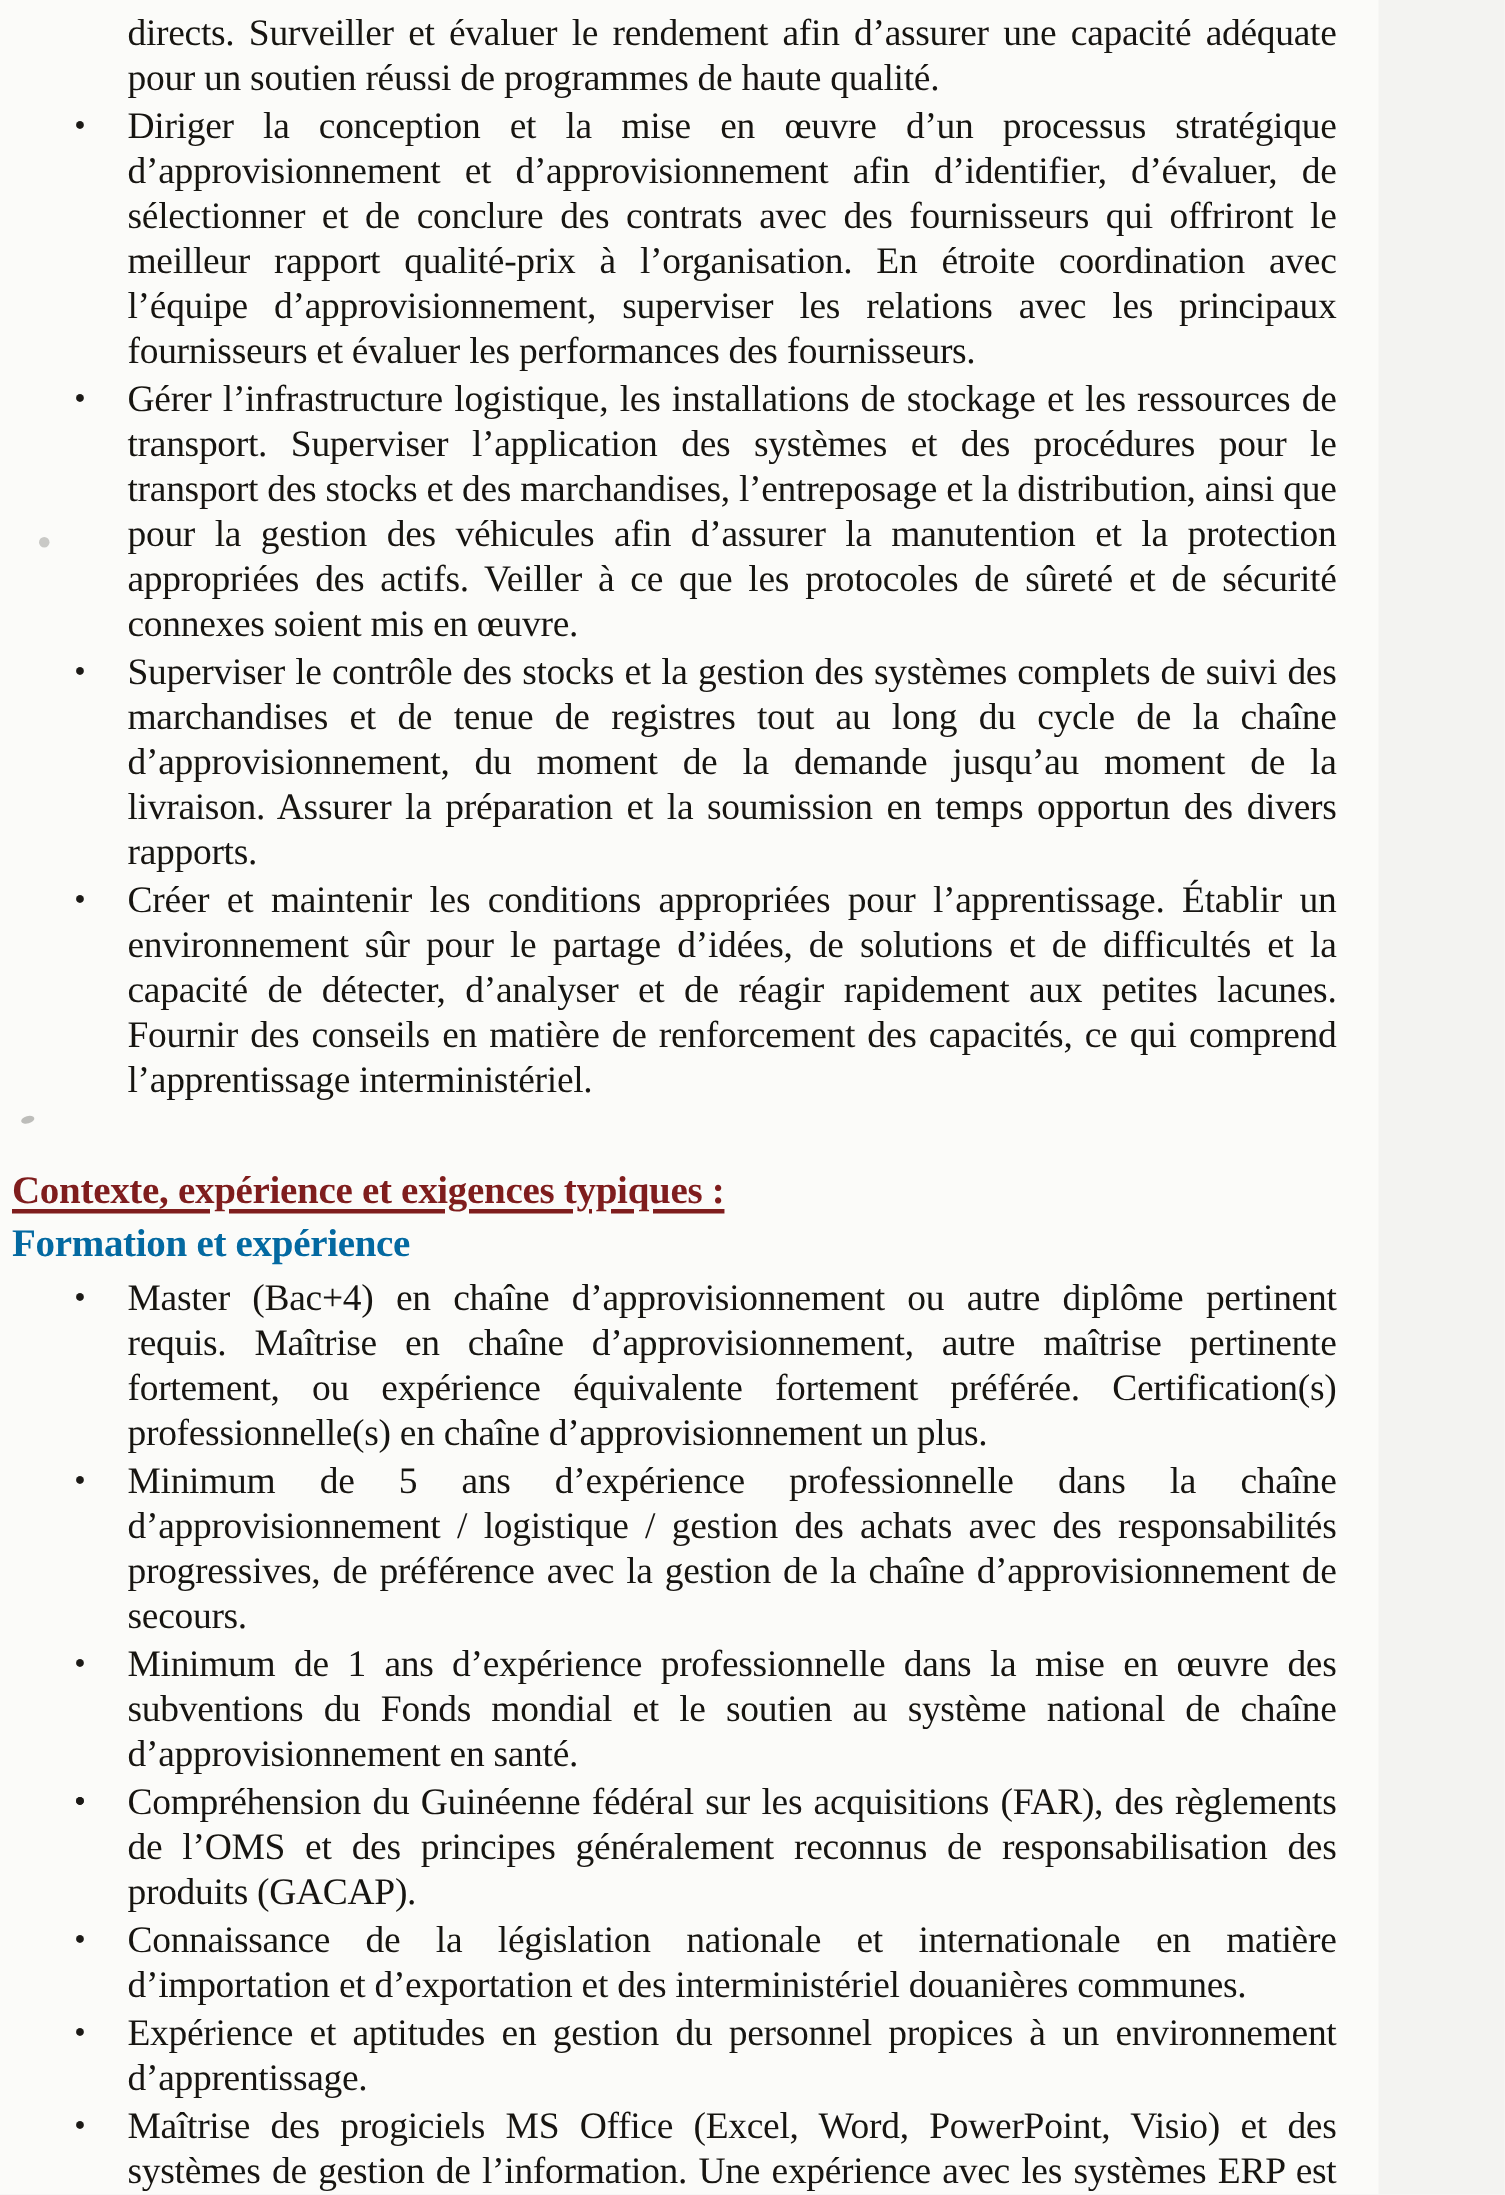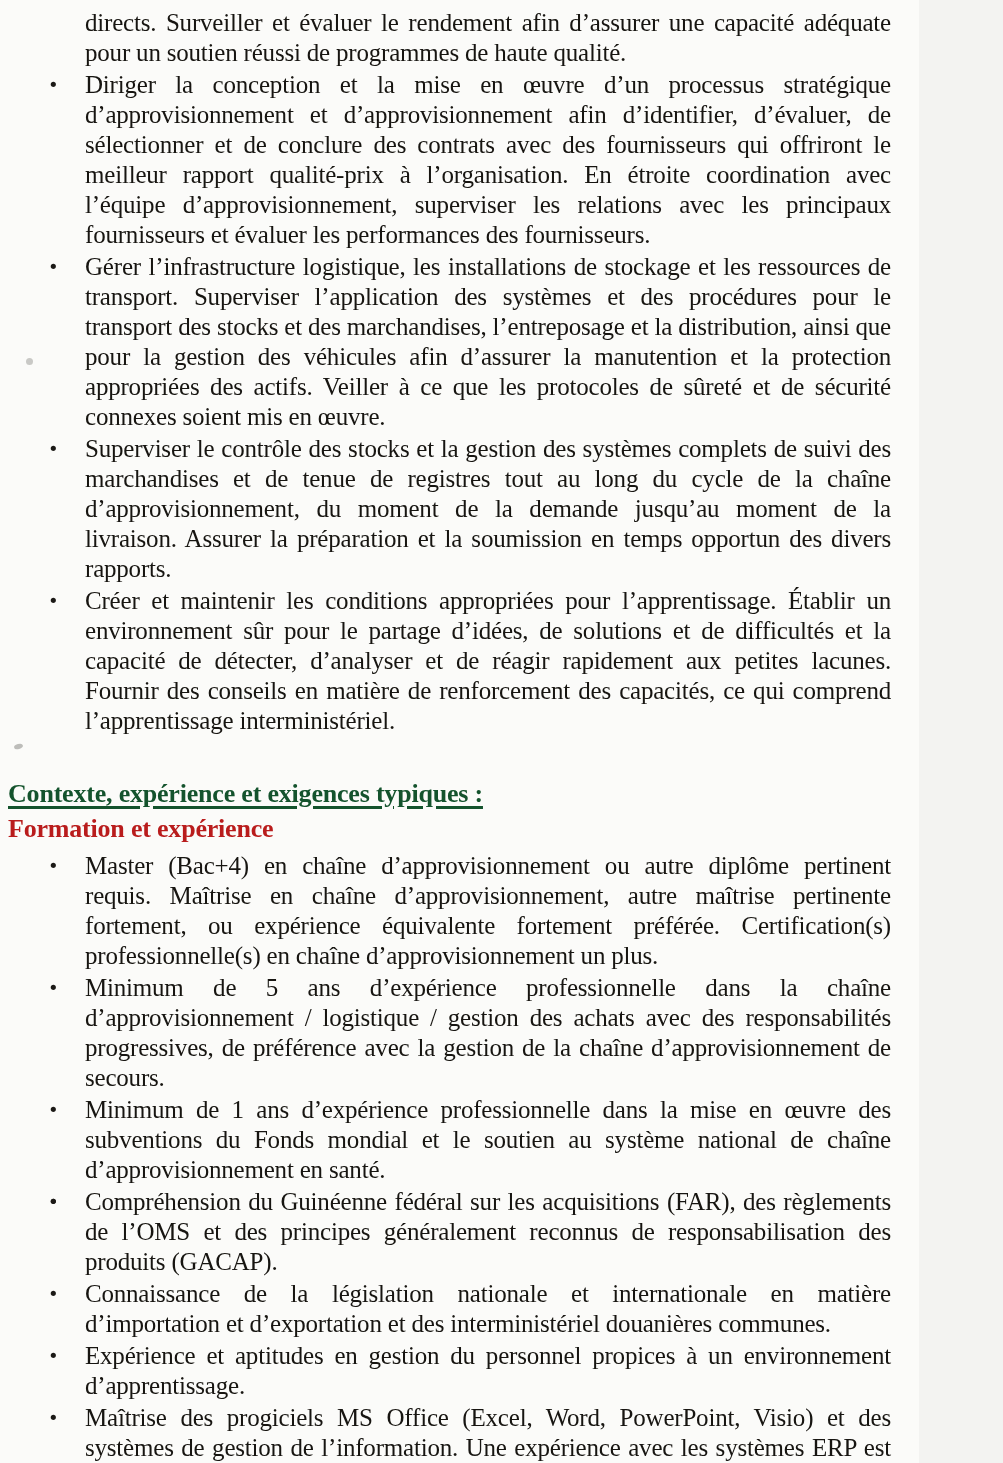--- a/index.html
+++ b/index.html
@@ -45,31 +45,31 @@
     font-size: 18px;
     line-height: 30px;
     color: #1b1916;
   }
   
   h2.sec-title {
     font-size: 26px;
     font-weight: bold;
     margin: 42px 0 0 0;
     line-height: 32px;
-    color: #14532d;
+    color: #7f1d1d;
     text-decoration: underline;
     text-decoration-thickness: 2.5px;
     text-underline-offset: 4px;
   }
   h3.sec-sub {
     font-size: 26px;
     font-weight: bold;
     margin: 3px 0 6px 0;
     line-height: 32px;
-    color: #b91c1c;
+    color: #0369a1;
   }
   h3.sec-sub.gap-before {
     margin-top: 40px;
   }
   
   .speck-1 {
     position: absolute;
     left: 26px; top: 358px;
     width: 7px; height: 7px;
     border-radius: 50%;

